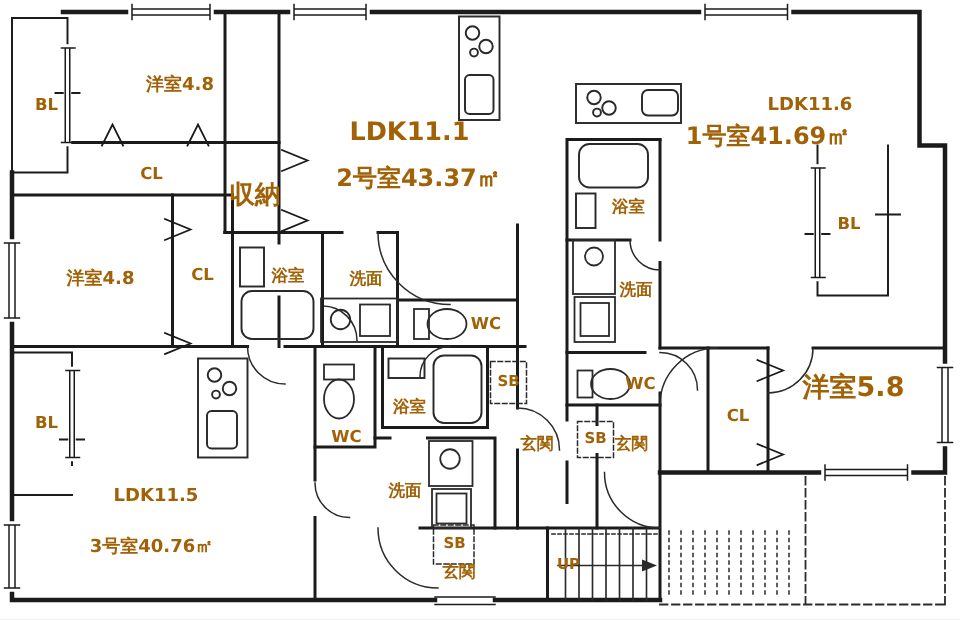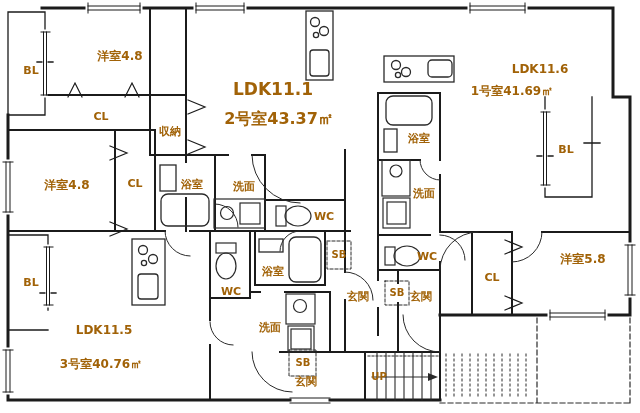--- a/index.html
+++ b/index.html
@@ -183,36 +183,36 @@
     </g>
     <g stroke="#1b1b1b" stroke-width="1">
       <path d="M290 398 H330 M290 403 H330"></path>
     </g>
   </svg>
 
   <div id="labels-layer">
       <div class="plan-label" style="left: 31px; top: 70px; font-size: 11px;">BL</div>
       <div class="plan-label" style="left: 120px; top: 56px; font-size: 12px;">洋室4.8</div>
       <div class="plan-label" style="left: 101px; top: 116px; font-size: 11px;">CL</div>
-      <div class="plan-label" style="left: 170px; top: 131px; font-size: 11px;">収納</div>
+      <div class="plan-label" style="left: 170px; top: 131px; font-size: 17px;">収納</div>
       <div class="plan-label" style="left: 249px; top: 89px; font-size: 17px; margin-left: 24px;">LDK11.1</div>
       <div class="plan-label" style="left: 279px; top: 119px; font-size: 16px;">2号室43.37㎡</div>
       <div class="plan-label" style="left: 540px; top: 69px; font-size: 12px;">LDK11.6</div>
-      <div class="plan-label" style="left: 512px; top: 91px; font-size: 12px;">1号室41.69㎡</div>
+      <div class="plan-label" style="left: 512px; top: 91px; font-size: 16px;">1号室41.69㎡</div>
       <div class="plan-label" style="left: 67px; top: 185px; font-size: 12px;">洋室4.8</div>
       <div class="plan-label" style="left: 135px; top: 183px; font-size: 11px;">CL</div>
       <div class="plan-label" style="left: 192px; top: 184px; font-size: 11px;">浴室</div>
       <div class="plan-label" style="left: 244px; top: 186px; font-size: 11px;">洗面</div>
       <div class="plan-label" style="left: 324px; top: 216px; font-size: 11px;">WC</div>
       <div class="plan-label" style="left: 419px; top: 138px; font-size: 11px;">浴室</div>
       <div class="plan-label" style="left: 424px; top: 193px; font-size: 11px;">洗面</div>
       <div class="plan-label" style="left: 566px; top: 149px; font-size: 11px;">BL</div>
       <div class="plan-label" style="left: 427px; top: 256px; font-size: 11px;">WC</div>
       <div class="plan-label" style="left: 492px; top: 277px; font-size: 11px;">CL</div>
-      <div class="plan-label" style="left: 583px; top: 259px; font-size: 12px;">洋室5.8</div>
+      <div class="plan-label" style="left: 569px; top: 259px; font-size: 18px;">洋室5.8</div>
       <div class="plan-label" style="left: 273px; top: 271px; font-size: 11px;">浴室</div>
       <div class="plan-label" style="left: 339px; top: 255px; font-size: 10px;">SB</div>
       <div class="plan-label" style="left: 231px; top: 291px; font-size: 11px;">WC</div>
       <div class="plan-label" style="left: 270px; top: 327px; font-size: 11px;">洗面</div>
       <div class="plan-label" style="left: 303px; top: 363px; font-size: 10px;">SB</div>
       <div class="plan-label" style="left: 306px; top: 381px; font-size: 11px;">玄関</div>
       <div class="plan-label" style="left: 358px; top: 296px; font-size: 11px;">玄関</div>
       <div class="plan-label" style="left: 397px; top: 293px; font-size: 10px;">SB</div>
       <div class="plan-label" style="left: 421px; top: 296px; font-size: 11px;">玄関</div>
       <div class="plan-label" style="left: 31px; top: 282px; font-size: 11px;">BL</div>

